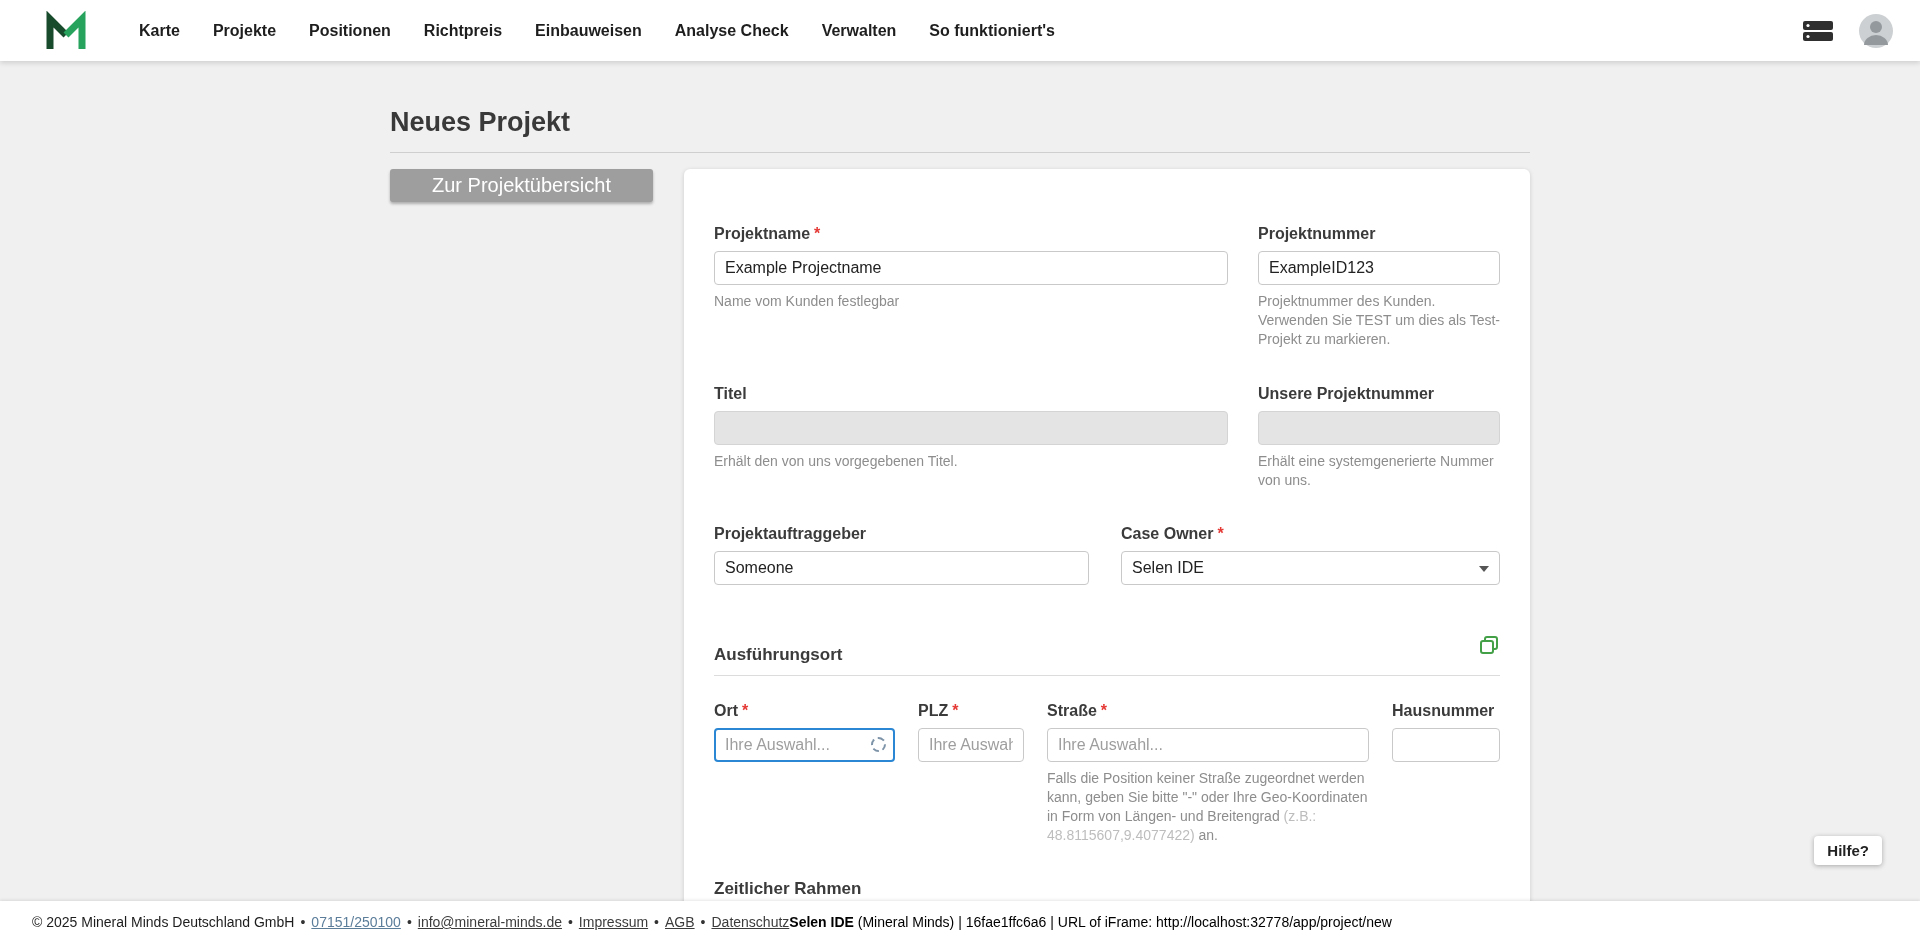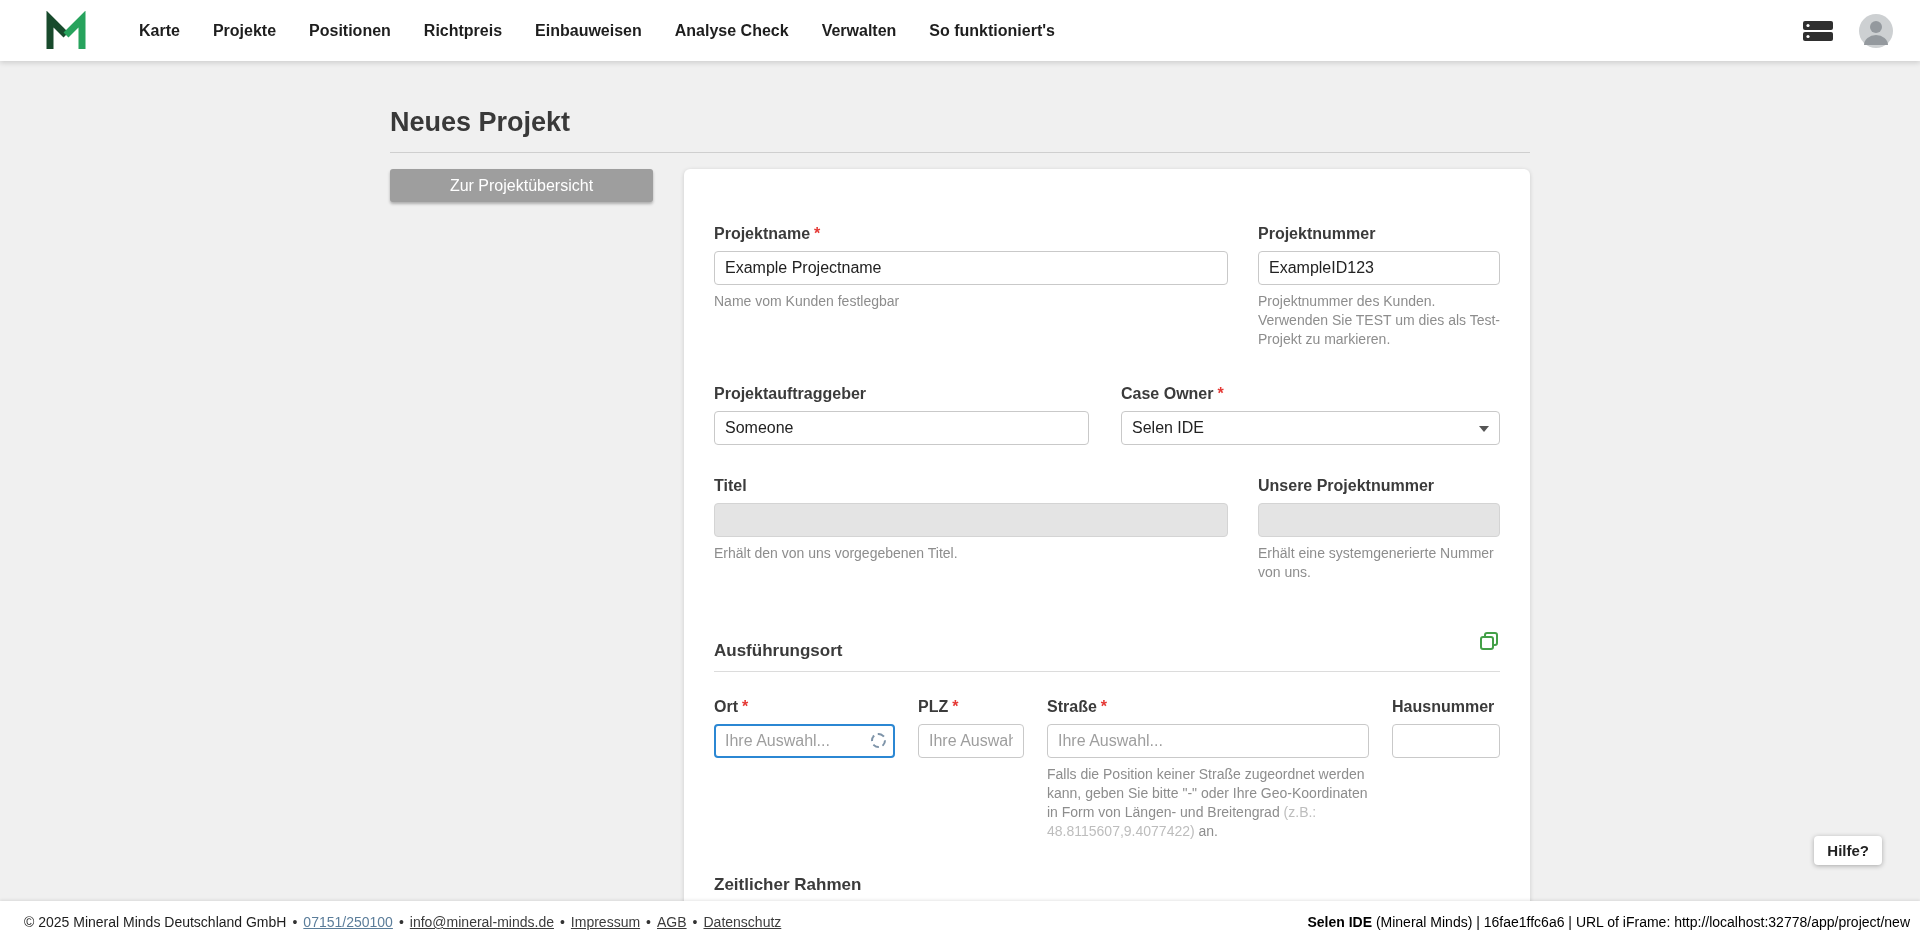--- a/index.html
+++ b/index.html
@@ -26,21 +26,21 @@
 
   
   .main { height:670px; }
   .container { width:1140px; margin:0 auto; padding-top:46px; }
   .page-title { font-size:27px; font-weight:700; color:#393939; margin:0; }
   .title-rule { border-top:1px solid #cfcfcf; margin-top:14px; }
 
   .content-row { display:flex; align-items:flex-start; margin-top:16px; }
   .back-btn {
     width:263px; height:33px; background:#9e9e9e; color:#fff; border:none;
-    border-radius:3px; font-family:inherit; font-size:16px; cursor:pointer;
+    border-radius:3px; font-family:inherit; font-size:20px; cursor:pointer;
     box-shadow:0 2px 3px rgba(0,0,0,.28);
   }
 
   .card {
     margin-left:31px; width:846px; background:#fff; border-radius:6px;
     box-shadow:0 1px 4px rgba(0,0,0,.16); padding:24px 30px;
   }
 
   .row { display:flex; }
   .row.r1, .row.r2 { column-gap:30px; margin-bottom:36px;margin-top:32px; }
@@ -89,21 +89,21 @@
   .help-box {
     position:absolute; right:38px; bottom:78px; background:#fff; border-radius:4px;
     padding:6px 13px; font-size:15px; font-weight:700; color:#222;
     box-shadow:0 1px 5px rgba(0,0,0,.3); cursor:pointer;
   }
 
   
   .footer {
     position:absolute; left:0; right:0; bottom:0; height:42px; background:#fff;
     box-shadow:0 -1px 3px rgba(0,0,0,.10); display:flex; align-items:center;
-    justify-content:space-between; padding:0 10px 0 24px; font-size:14px; color:#1d1d1d;
+    padding:0 10px 0 32px; font-size:14px; color:#1d1d1d;
   }
   .footer-left { display:flex; align-items:center; white-space:nowrap; }
   .sep { margin:0 6px; color:#333; }
   .flink { color:#3c3c3c; text-decoration:underline; cursor:pointer; }
   .flink.phone { color:#5b7d9a; }
   .footer-right { white-space:nowrap; color:#000; }
   .footer-right b { font-weight:700; }
 </style>
 </head>
 <body>
@@ -159,46 +159,46 @@
             <input class="txt" value="Example Projectname" style="">
             <div class="helper">Name vom Kunden festlegbar</div>
           </div>
           <div class="field w-b">
             <label>Projektnummer</label>
             <input class="txt" value="ExampleID123" style="">
             <div class="helper">Projektnummer des Kunden. Verwenden Sie TEST um dies als Test-Projekt zu markieren.</div>
           </div>
         </div>
 
-        <div class="row r3">
-          <div class="field w-half-a">
-            <label>Projektauftraggeber</label>
-            <input class="txt" value="Someone" style="">
-          </div>
-          <div class="field w-half-b">
-            <label>
-              <span>Case Owner</span><span class="req">*</span>
-            </label>
-            <div class="selectbox">
-              <span>Selen IDE</span>
-              <span class="caret"></span>
-            </div>
-          </div>
-        </div>
-
         <div class="row r2">
           <div class="field w-a">
             <label>Titel</label>
             <input class="txt" disabled="" value="" style="">
             <div class="helper">Erhält den von uns vorgegebenen Titel.</div>
           </div>
           <div class="field w-b">
             <label>Unsere Projektnummer</label>
             <input class="txt" disabled="" value="" style="">
             <div class="helper">Erhält eine systemgenerierte Nummer von uns.</div>
+          </div>
+        </div>
+
+        <div class="row r3">
+          <div class="field w-half-a">
+            <label>Projektauftraggeber</label>
+            <input class="txt" value="Someone" style="">
+          </div>
+          <div class="field w-half-b">
+            <label>
+              <span>Case Owner</span><span class="req">*</span>
+            </label>
+            <div class="selectbox">
+              <span>Selen IDE</span>
+              <span class="caret"></span>
+            </div>
           </div>
         </div>
 
         <div class="section-head">
           <span class="section-title">Ausführungsort</span>
           <span class="copy-btn">
             <svg width="22" height="22" viewBox="0 0 22 22">
               <rect x="7" y="3" width="12" height="12" rx="2" fill="none" stroke="#43a047" stroke-width="2"></rect>
               <rect x="3" y="7" width="12" height="12" rx="2" fill="#ffffff" stroke="#43a047" stroke-width="2"></rect>
             </svg>

